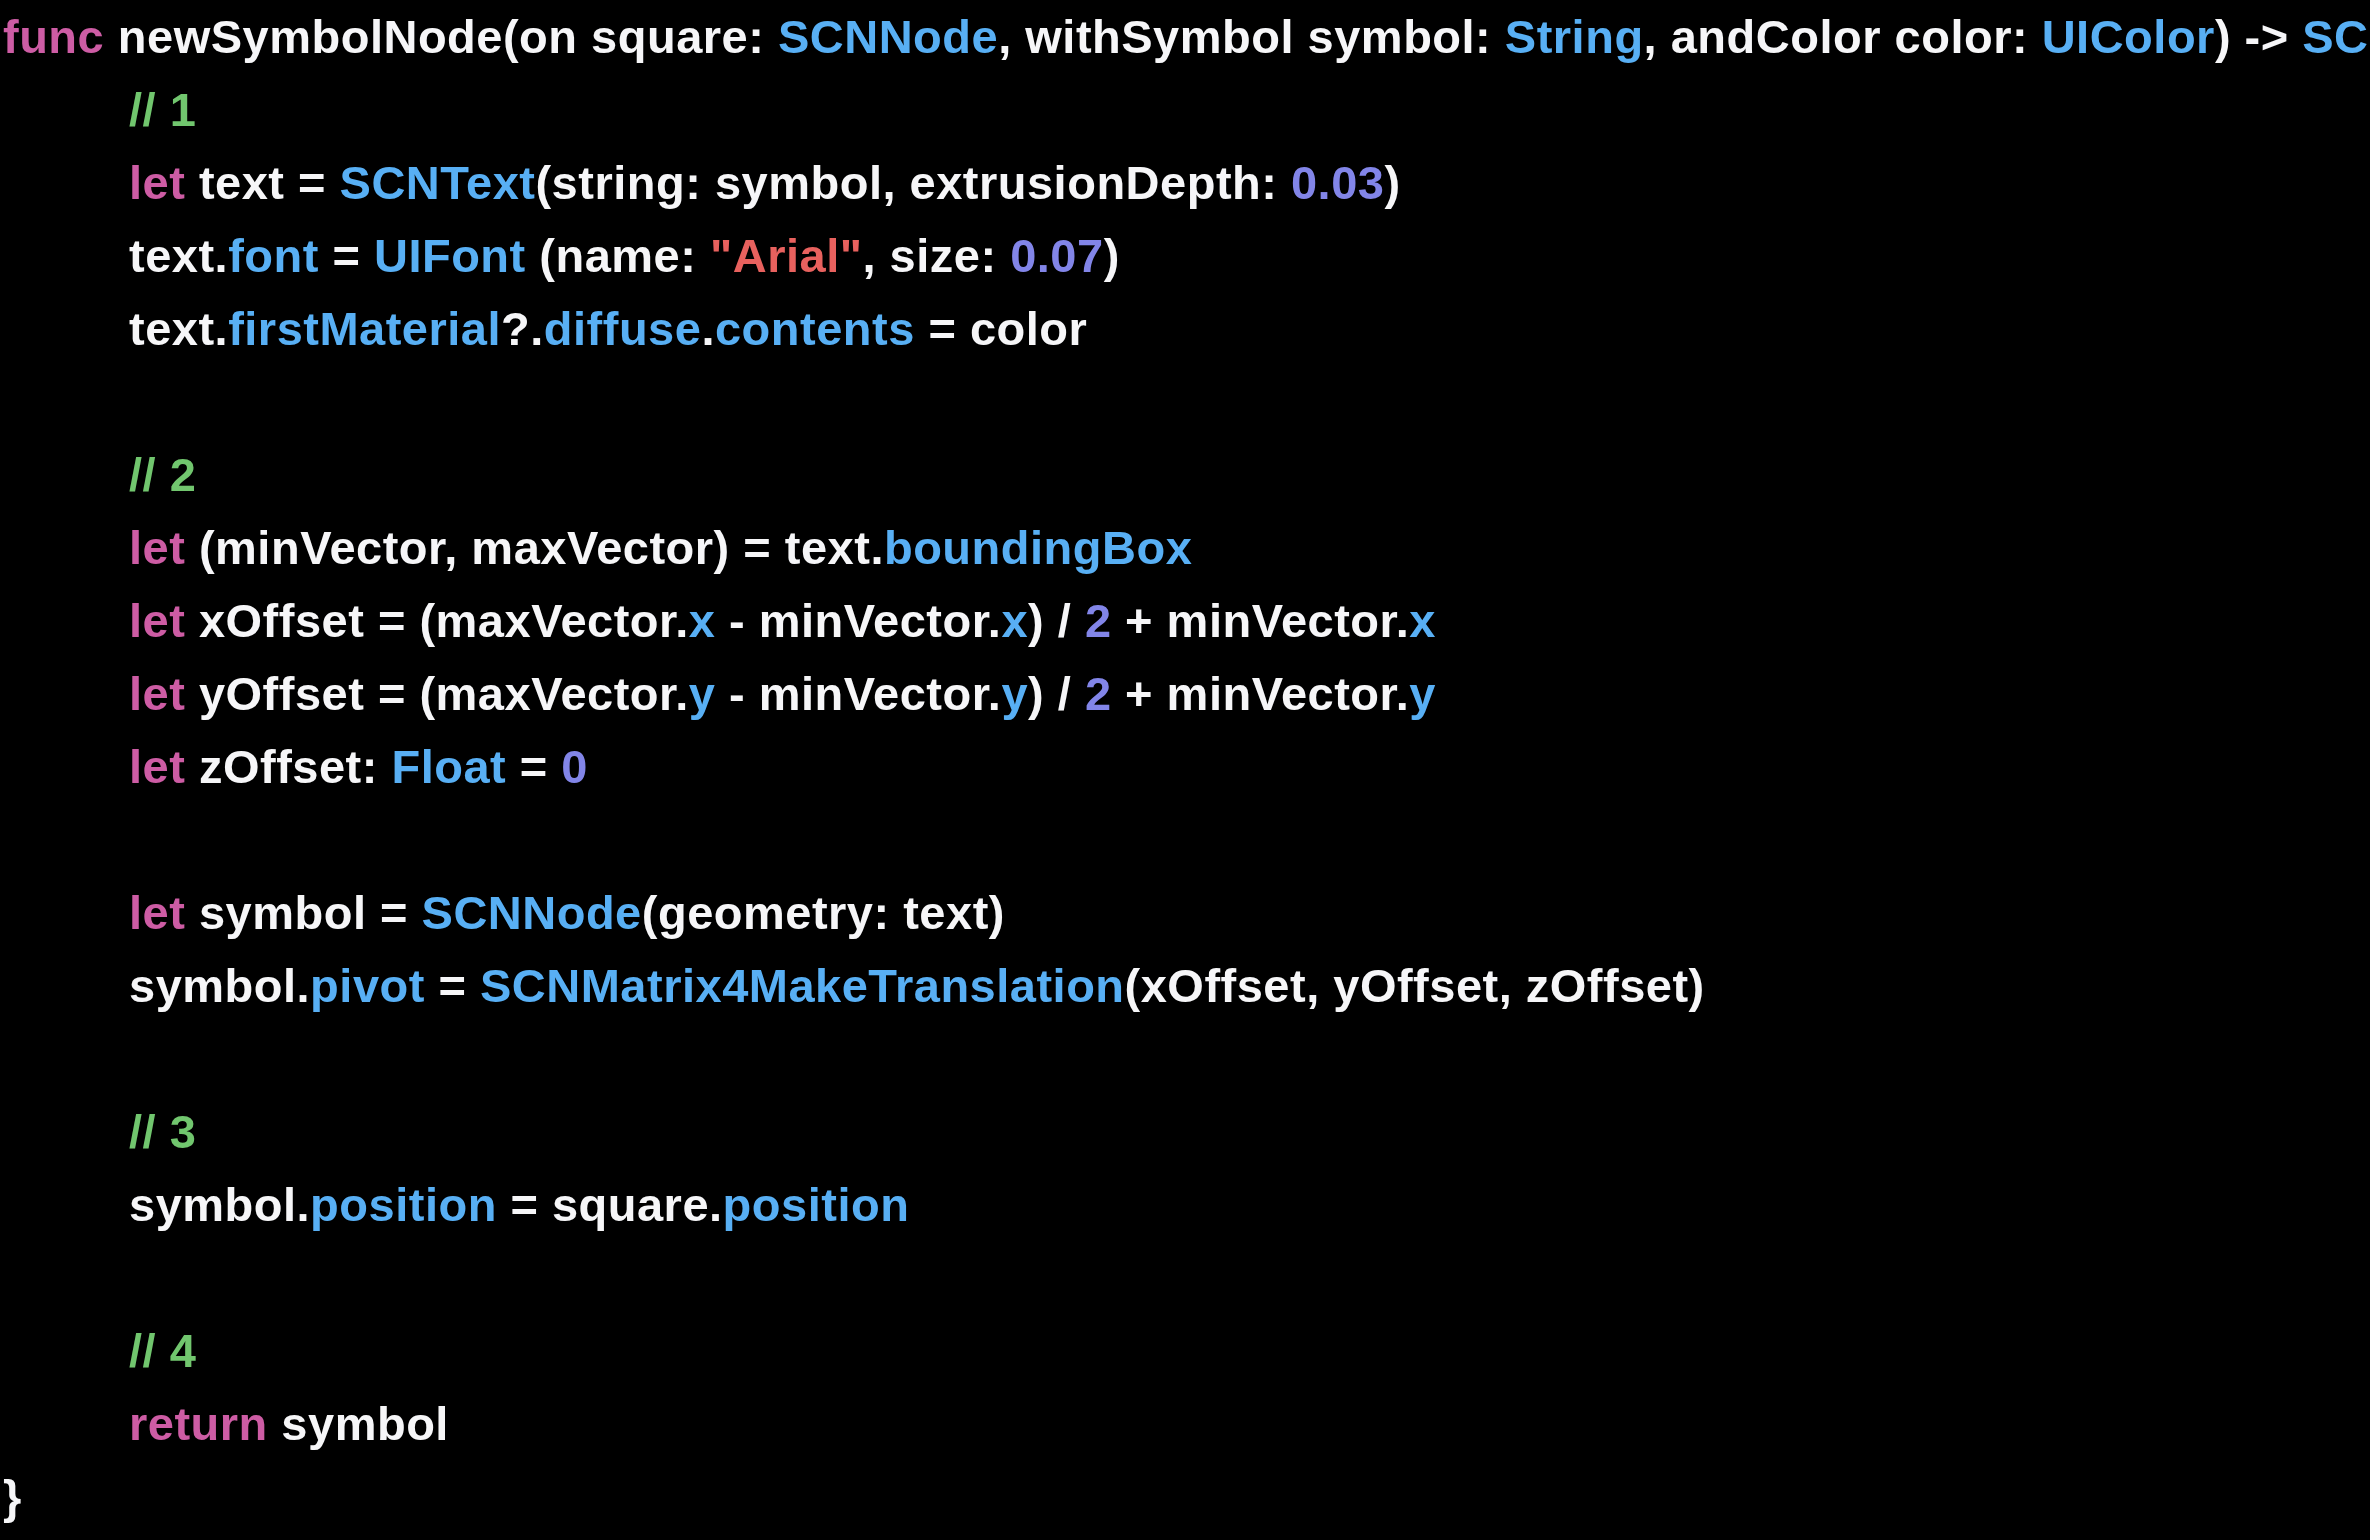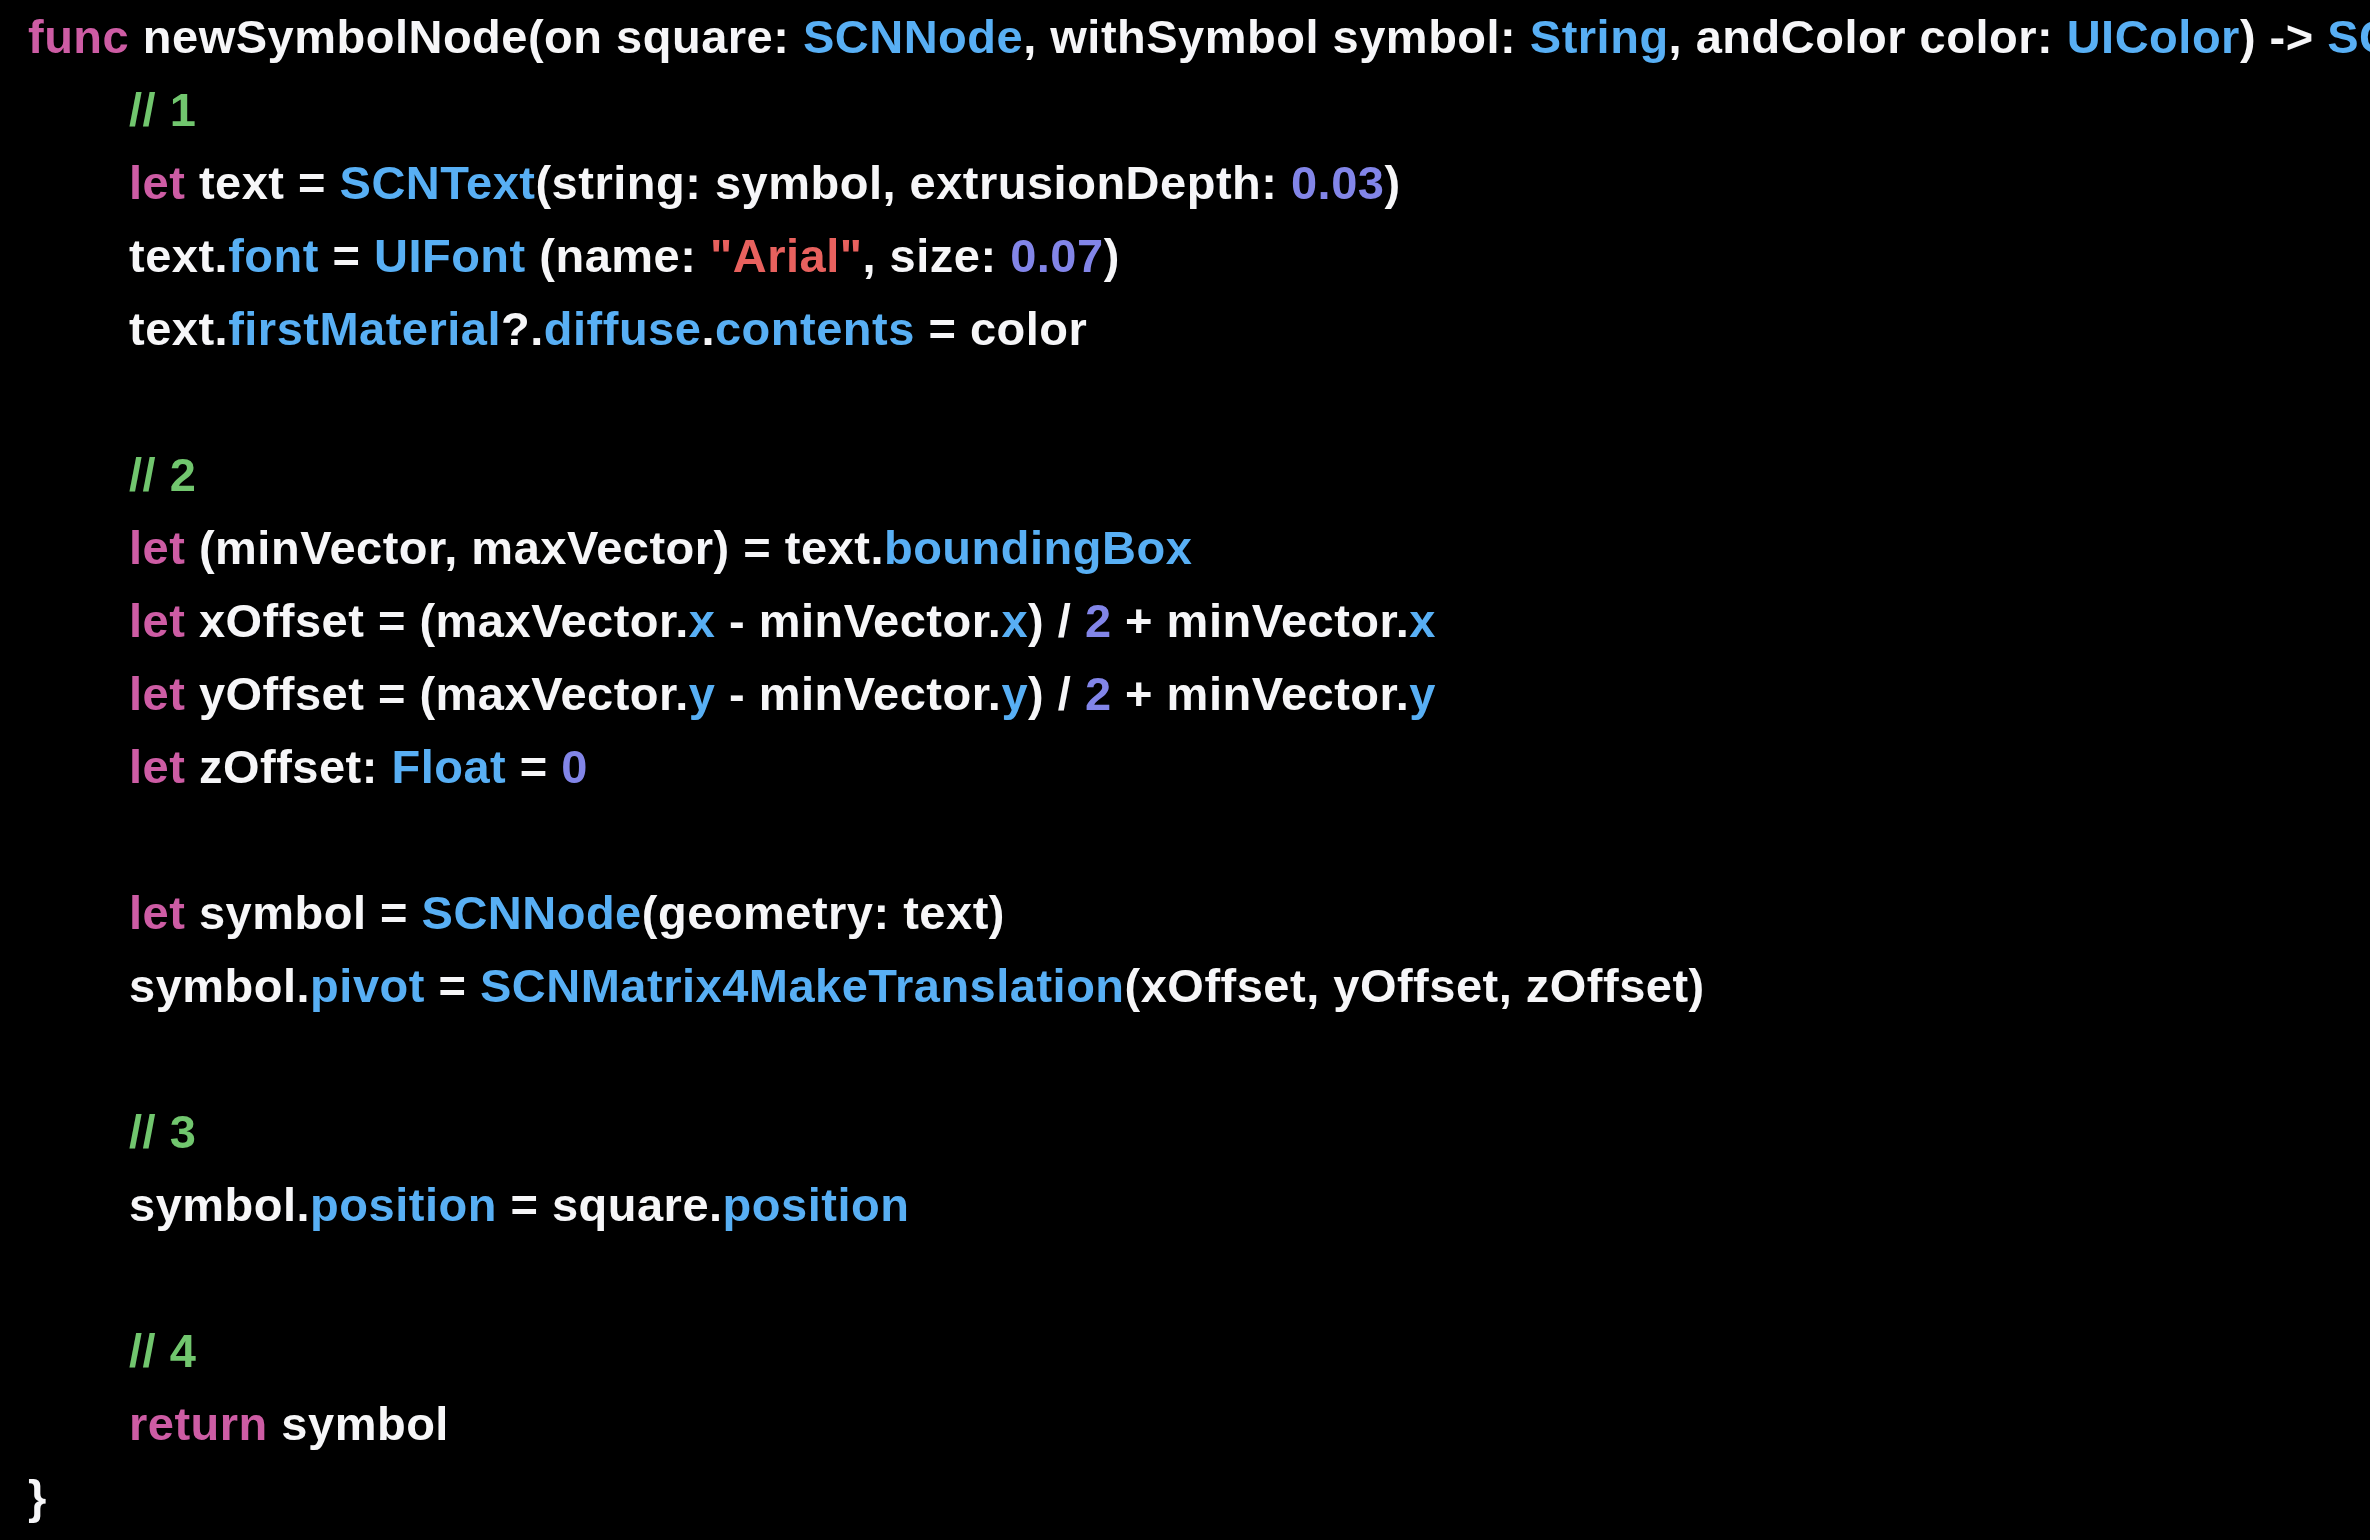--- a/index.html
+++ b/index.html
@@ -16,21 +16,21 @@
     font-size: 47px;
     font-weight: 600;
     letter-spacing: 0.5px;
     white-space: pre;
   }
   .code-line {
     height: 73px;
     display: flex;
     align-items: center;
   }
-  .ind0 { padding-left: 28px; }
+  .ind0 { padding-left: 3px; }
   .ind1 { padding-left: 129px; }
   .code-line span { display: inline; }
 </style>
 </head>
 <body>
 
 <div class="code-area" id="code-area" style="background: rgb(0, 0, 0);"><div class="code-line ind0"><span style="color: rgb(205, 92, 164);">func </span><span style="color: rgb(246, 246, 248);">newSymbolNode(on square: </span><span style="color: rgb(88, 175, 244);">SCNNode</span><span style="color: rgb(246, 246, 248);">, withSymbol symbol: </span><span style="color: rgb(88, 175, 244);">String</span><span style="color: rgb(246, 246, 248);">, andColor color: </span><span style="color: rgb(88, 175, 244);">UIColor</span><span style="color: rgb(246, 246, 248);">) -&gt; </span><span style="color: rgb(88, 175, 244);">SCNNode</span></div><div class="code-line ind1"><span style="color: rgb(113, 198, 110);">// 1</span></div><div class="code-line ind1"><span style="color: rgb(205, 92, 164);">let </span><span style="color: rgb(246, 246, 248);">text = </span><span style="color: rgb(88, 175, 244);">SCNText</span><span style="color: rgb(246, 246, 248);">(string: symbol, extrusionDepth: </span><span style="color: rgb(130, 133, 232);">0.03</span><span style="color: rgb(246, 246, 248);">)</span></div><div class="code-line ind1"><span style="color: rgb(246, 246, 248);">text.</span><span style="color: rgb(88, 175, 244);">font</span><span style="color: rgb(246, 246, 248);"> = </span><span style="color: rgb(88, 175, 244);">UIFont</span><span style="color: rgb(246, 246, 248);"> (name: </span><span style="color: rgb(232, 97, 94);">"Arial"</span><span style="color: rgb(246, 246, 248);">, size: </span><span style="color: rgb(130, 133, 232);">0.07</span><span style="color: rgb(246, 246, 248);">)</span></div><div class="code-line ind1"><span style="color: rgb(246, 246, 248);">text.</span><span style="color: rgb(88, 175, 244);">firstMaterial</span><span style="color: rgb(246, 246, 248);">?.</span><span style="color: rgb(88, 175, 244);">diffuse</span><span style="color: rgb(246, 246, 248);">.</span><span style="color: rgb(88, 175, 244);">contents</span><span style="color: rgb(246, 246, 248);"> = color</span></div><div class="code-line ind1"></div><div class="code-line ind1"><span style="color: rgb(113, 198, 110);">// 2</span></div><div class="code-line ind1"><span style="color: rgb(205, 92, 164);">let </span><span style="color: rgb(246, 246, 248);">(minVector, maxVector) = text.</span><span style="color: rgb(88, 175, 244);">boundingBox</span></div><div class="code-line ind1"><span style="color: rgb(205, 92, 164);">let </span><span style="color: rgb(246, 246, 248);">xOffset = (maxVector.</span><span style="color: rgb(88, 175, 244);">x</span><span style="color: rgb(246, 246, 248);"> - minVector.</span><span style="color: rgb(88, 175, 244);">x</span><span style="color: rgb(246, 246, 248);">) / </span><span style="color: rgb(130, 133, 232);">2</span><span style="color: rgb(246, 246, 248);"> + minVector.</span><span style="color: rgb(88, 175, 244);">x</span></div><div class="code-line ind1"><span style="color: rgb(205, 92, 164);">let </span><span style="color: rgb(246, 246, 248);">yOffset = (maxVector.</span><span style="color: rgb(88, 175, 244);">y</span><span style="color: rgb(246, 246, 248);"> - minVector.</span><span style="color: rgb(88, 175, 244);">y</span><span style="color: rgb(246, 246, 248);">) / </span><span style="color: rgb(130, 133, 232);">2</span><span style="color: rgb(246, 246, 248);"> + minVector.</span><span style="color: rgb(88, 175, 244);">y</span></div><div class="code-line ind1"><span style="color: rgb(205, 92, 164);">let </span><span style="color: rgb(246, 246, 248);">zOffset: </span><span style="color: rgb(88, 175, 244);">Float</span><span style="color: rgb(246, 246, 248);"> = </span><span style="color: rgb(130, 133, 232);">0</span></div><div class="code-line ind1"></div><div class="code-line ind1"><span style="color: rgb(205, 92, 164);">let </span><span style="color: rgb(246, 246, 248);">symbol = </span><span style="color: rgb(88, 175, 244);">SCNNode</span><span style="color: rgb(246, 246, 248);">(geometry: text)</span></div><div class="code-line ind1"><span style="color: rgb(246, 246, 248);">symbol.</span><span style="color: rgb(88, 175, 244);">pivot</span><span style="color: rgb(246, 246, 248);"> = </span><span style="color: rgb(88, 175, 244);">SCNMatrix4MakeTranslation</span><span style="color: rgb(246, 246, 248);">(xOffset, yOffset, zOffset)</span></div><div class="code-line ind1"></div><div class="code-line ind1"><span style="color: rgb(113, 198, 110);">// 3</span></div><div class="code-line ind1"><span style="color: rgb(246, 246, 248);">symbol.</span><span style="color: rgb(88, 175, 244);">position</span><span style="color: rgb(246, 246, 248);"> = square.</span><span style="color: rgb(88, 175, 244);">position</span></div><div class="code-line ind1"></div><div class="code-line ind1"><span style="color: rgb(113, 198, 110);">// 4</span></div><div class="code-line ind1"><span style="color: rgb(205, 92, 164);">return </span><span style="color: rgb(246, 246, 248);">symbol</span></div><div class="code-line ind0"><span style="color: rgb(246, 246, 248);">}</span></div></div>
 
 
 </body></html>

